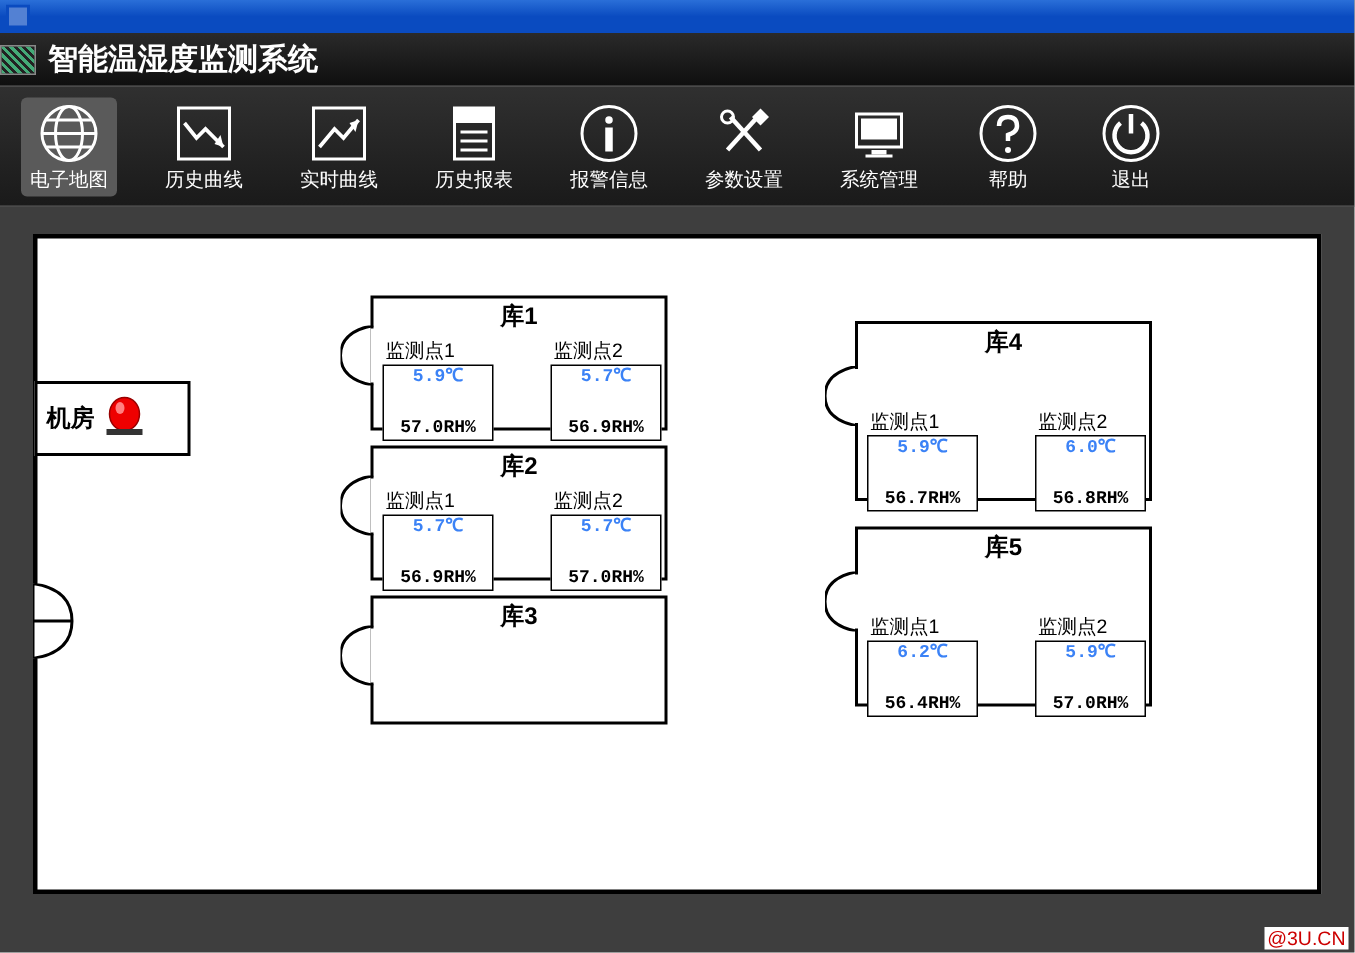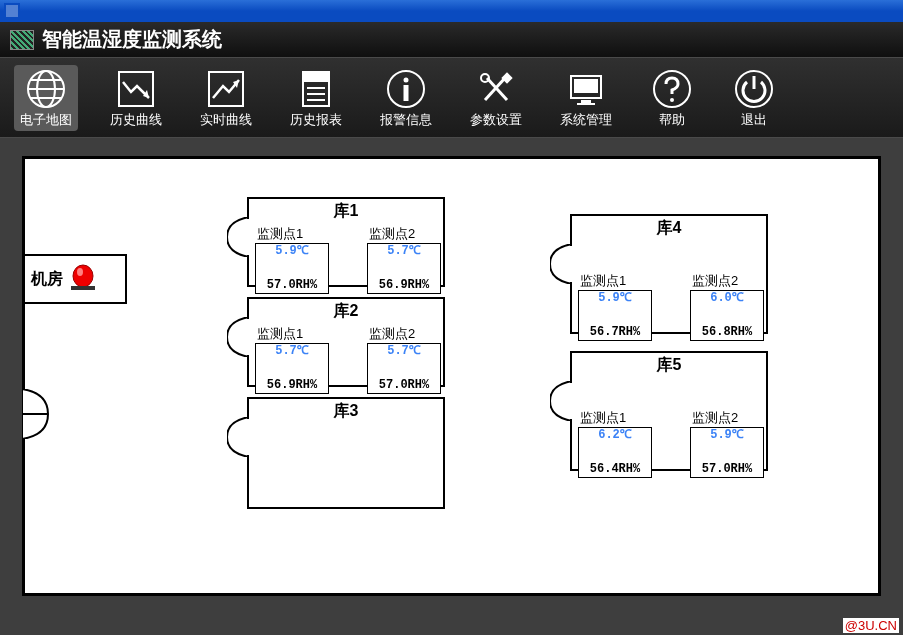--- a/index.html
+++ b/index.html
@@ -20,21 +20,20 @@
     padding-left: 4px;
   }
   .titlebar-icon {
     width: 16px; height: 16px; display: inline-block;
   }
   .apptitle {
     height: 36px;
     background: linear-gradient(to bottom, #2a2a2a 0%, #0f0f0f 100%);
     display: flex;
     align-items: center;
-    padding-left: 10px;
     color: #fff;
     font-size: 20px;
     font-weight: bold;
     border-bottom: 1px solid #4a4a4a;
   }
   .appicon {
     width: 24px; height: 20px;
     background: repeating-linear-gradient(45deg, #4a7, #4a7 2px, #222 2px, #222 4px);
     border: 1px solid #888;
     margin-right: 8px;
@@ -320,21 +319,21 @@
     </div>
     <div class="sensor" style="left:118px; top:26px;">
       <div class="sensor-name">监测点2</div>
       <div class="sensor-box">
         <div class="temp">5.7℃</div>
         <div class="hum">57.0RH%</div>
       </div>
     </div>
   </div>
 
-  <div class="room" style="left:222px; top:238px; width:198px; height:112px;">
+  <div class="room" style="left:222px; top:238px; width:198px; height:86px;">
     <div class="room-title">库3</div>
     <span style="position:absolute; left:-2px; top:20px; width:4px; height:36px; background:#fff;"></span>
     <span style="position:absolute; left:-22px; top:18px;"><svg width="22" height="40">
           <path d="M22 0 Q0 4 0 20 Q0 36 22 40" fill="none" stroke="#000" stroke-width="2"></path>
         </svg></span>
   </div>
 
   <div class="room" style="left:545px; top:55px; width:198px; height:120px;">
     <div class="room-title">库4</div>
     <span style="position:absolute; left:-2px; top:30px; width:4px; height:36px; background:#fff;"></span>

